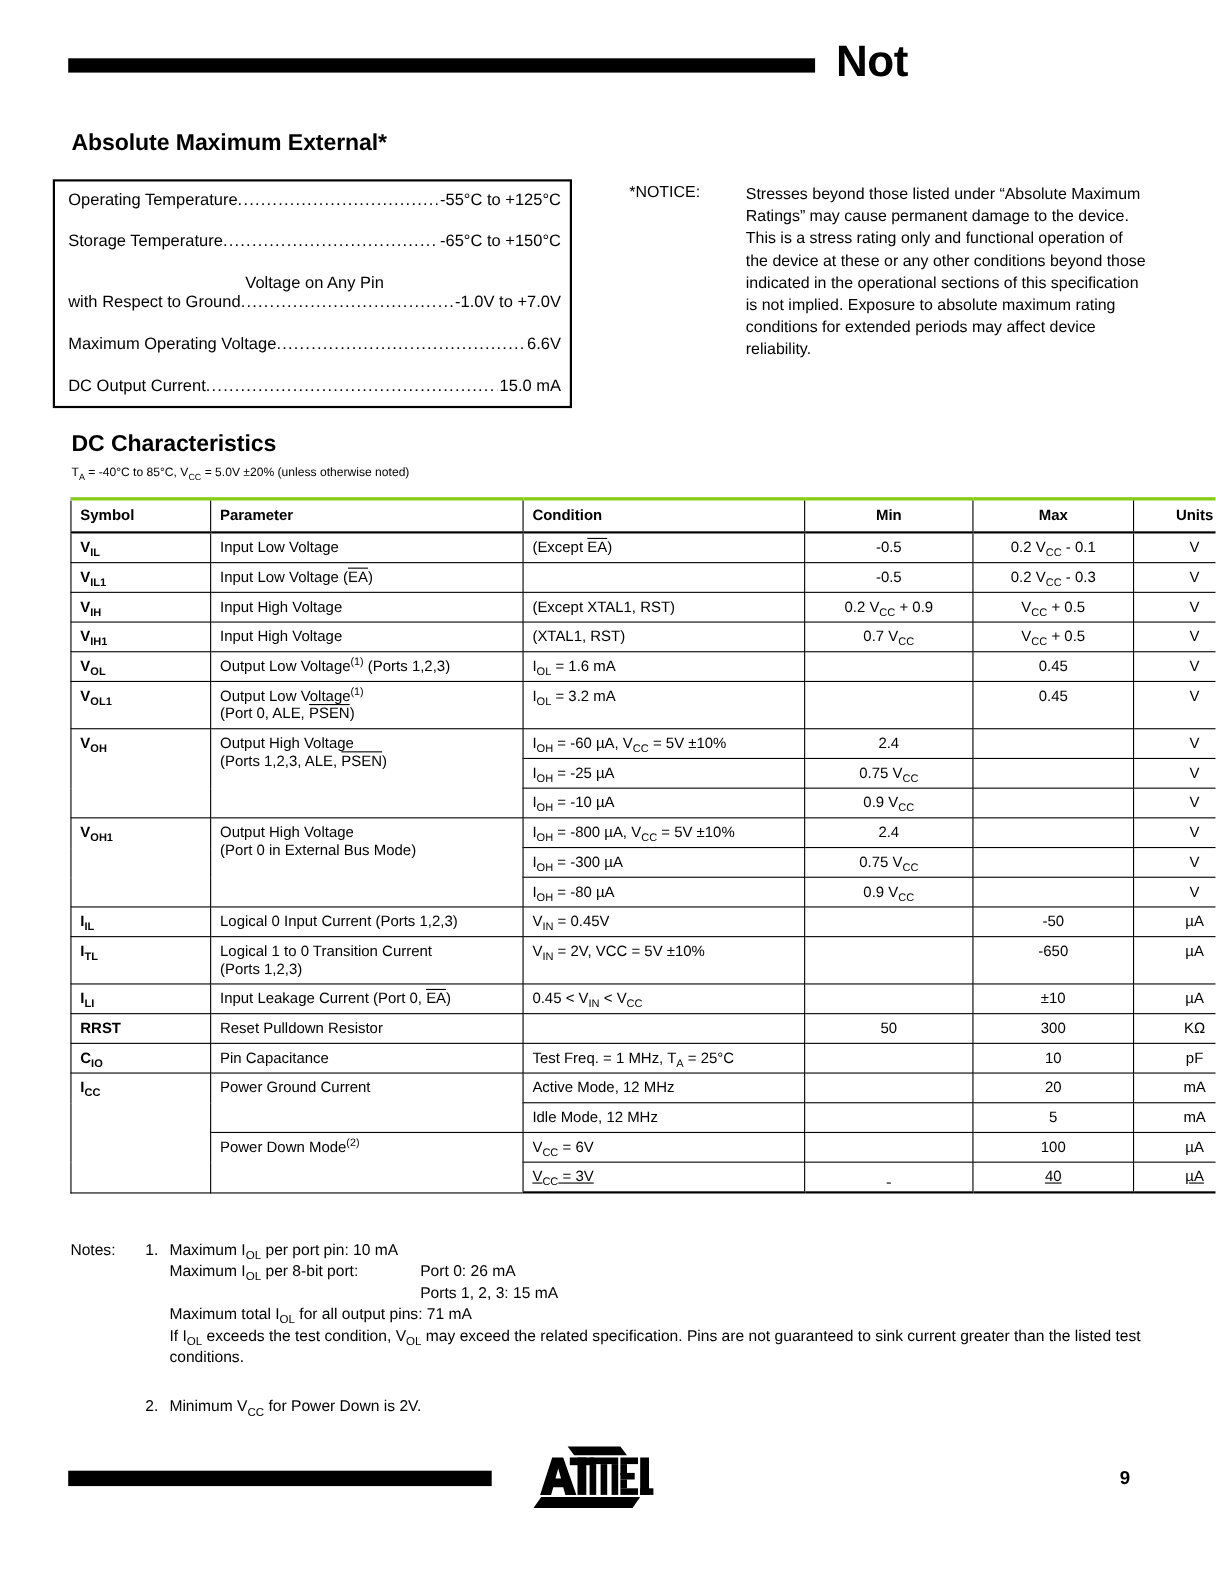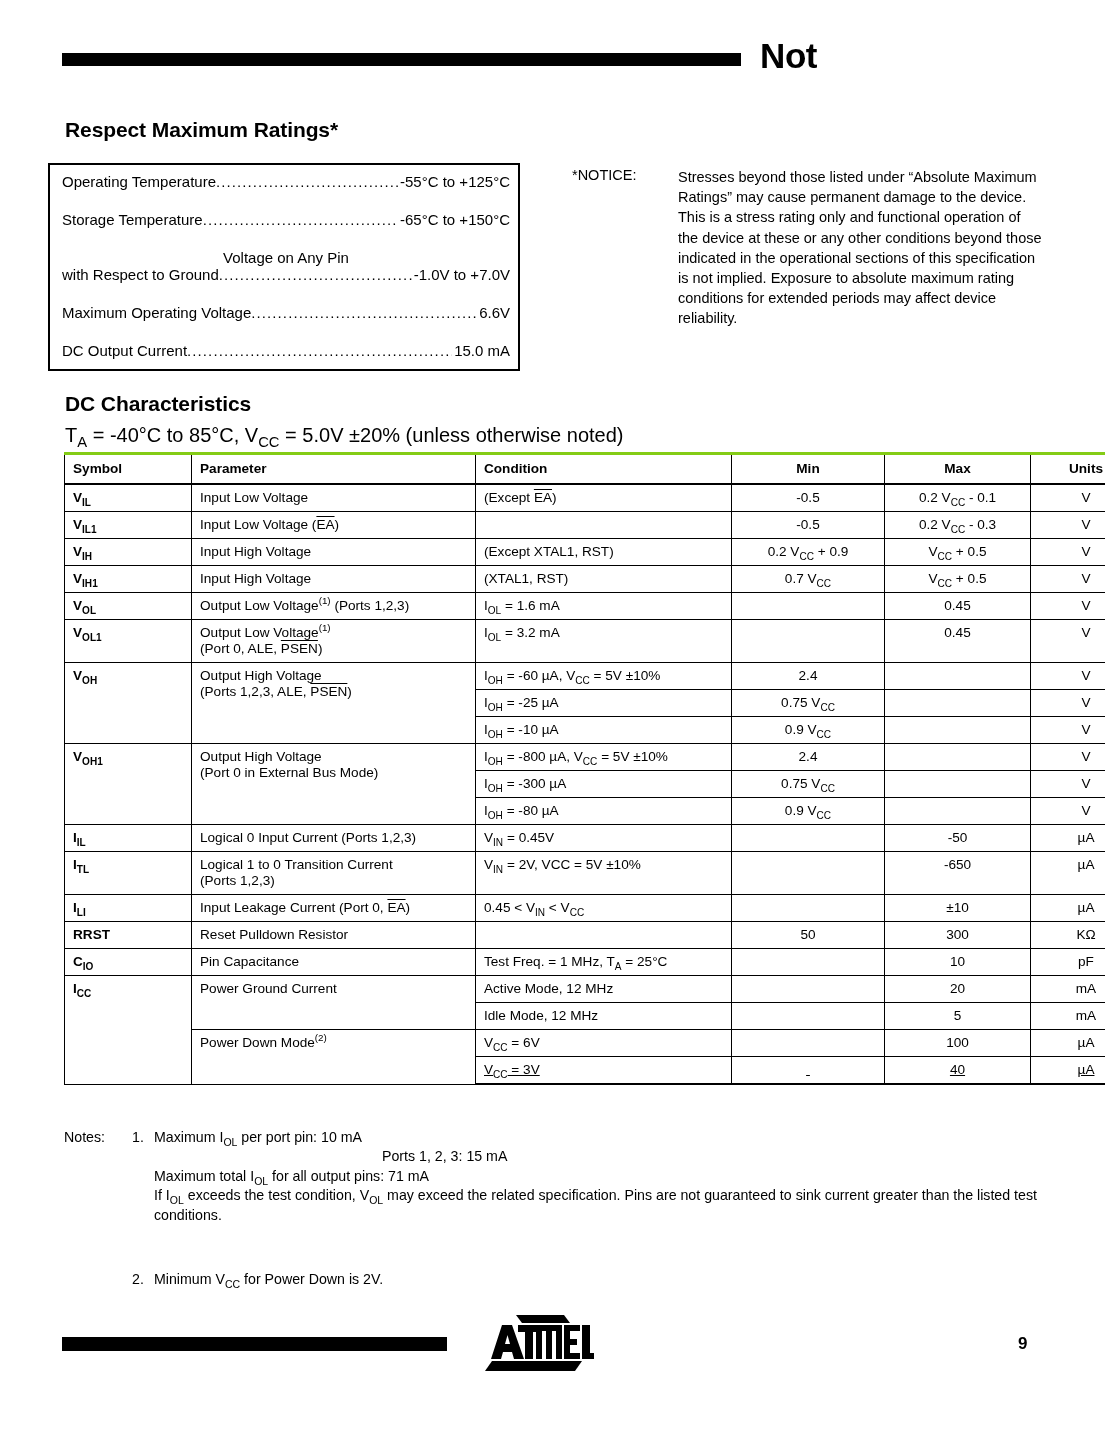--- a/index.html
+++ b/index.html
@@ -35,21 +35,21 @@
     left: 0;
     top: 9px;
     width: 679px;
     height: 13px;
     background: #000000;
   }
   .header-title {
     position: absolute;
     left: 698px;
     top: -10px;
-    font-size: 35px;
+    font-size: 40px;
     font-weight: bold;
     letter-spacing: -0.4px;
     line-height: 44px;
   }
 
   
   .h-abs {
     position: absolute;
     left: 65px;
     top: 118px;
@@ -62,21 +62,21 @@
     left: 65px;
     top: 392px;
     font-size: 21px;
     font-weight: bold;
     letter-spacing: -0.1px;
   }
   .dc-cond {
     position: absolute;
     left: 65px;
     top: 424px;
-    font-size: 20px;
+    font-size: 11px;
     white-space: nowrap;
   }
 
   
   .amr-box {
     position: absolute;
     left: 48px;
     top: 163px;
     width: 472px;
     height: 208px;
@@ -228,21 +228,21 @@
 </head>
 <body>
 
 <div class="page">
 
   <div class="header">
     <div class="header-rule"></div>
     <div class="header-title">Not</div>
   </div>
 
-  <div class="h-abs">Respect Maximum Ratings*</div>
+  <div class="h-abs">Absolute Maximum External*</div>
 
   <div class="amr-box">
     <div class="amr-list">
 
       <div class="amr-row">
         <span class="amr-label">Operating Temperature</span>
         <span class="amr-dots">..................................................................................</span>
         <span class="amr-val">-55°C to +125°C</span>
       </div>
 
@@ -468,20 +468,21 @@
 
     </tbody>
   </table>
 
   <div class="notes">
     <div class="notes-label">Notes:</div>
 
     <div class="note-num1">1.</div>
     <div class="note-body1">
       <span class="note-ind">Maximum I<sub>OL</sub> per port pin: 10 mA</span>
+      <span class="note-ind"><span class="note-sub">Maximum I<sub>OL</sub> per 8-bit port:</span>Port 0: 26 mA</span>
       <span class="note-hang">Ports 1, 2, 3: 15 mA</span>
       <span class="note-ind">Maximum total I<sub>OL</sub> for all output pins: 71 mA</span>
       <span class="note-ind">If I<sub>OL</sub> exceeds the test condition, V<sub>OL</sub> may exceed the related specification. Pins are not guaranteed to sink current greater than the listed test conditions.</span>
     </div>
 
     <div class="note-num2">2.</div>
     <div class="note-body2">Minimum V<sub>CC</sub> for Power Down is 2V.</div>
   </div>
 
   <div class="footer-rule"></div>

